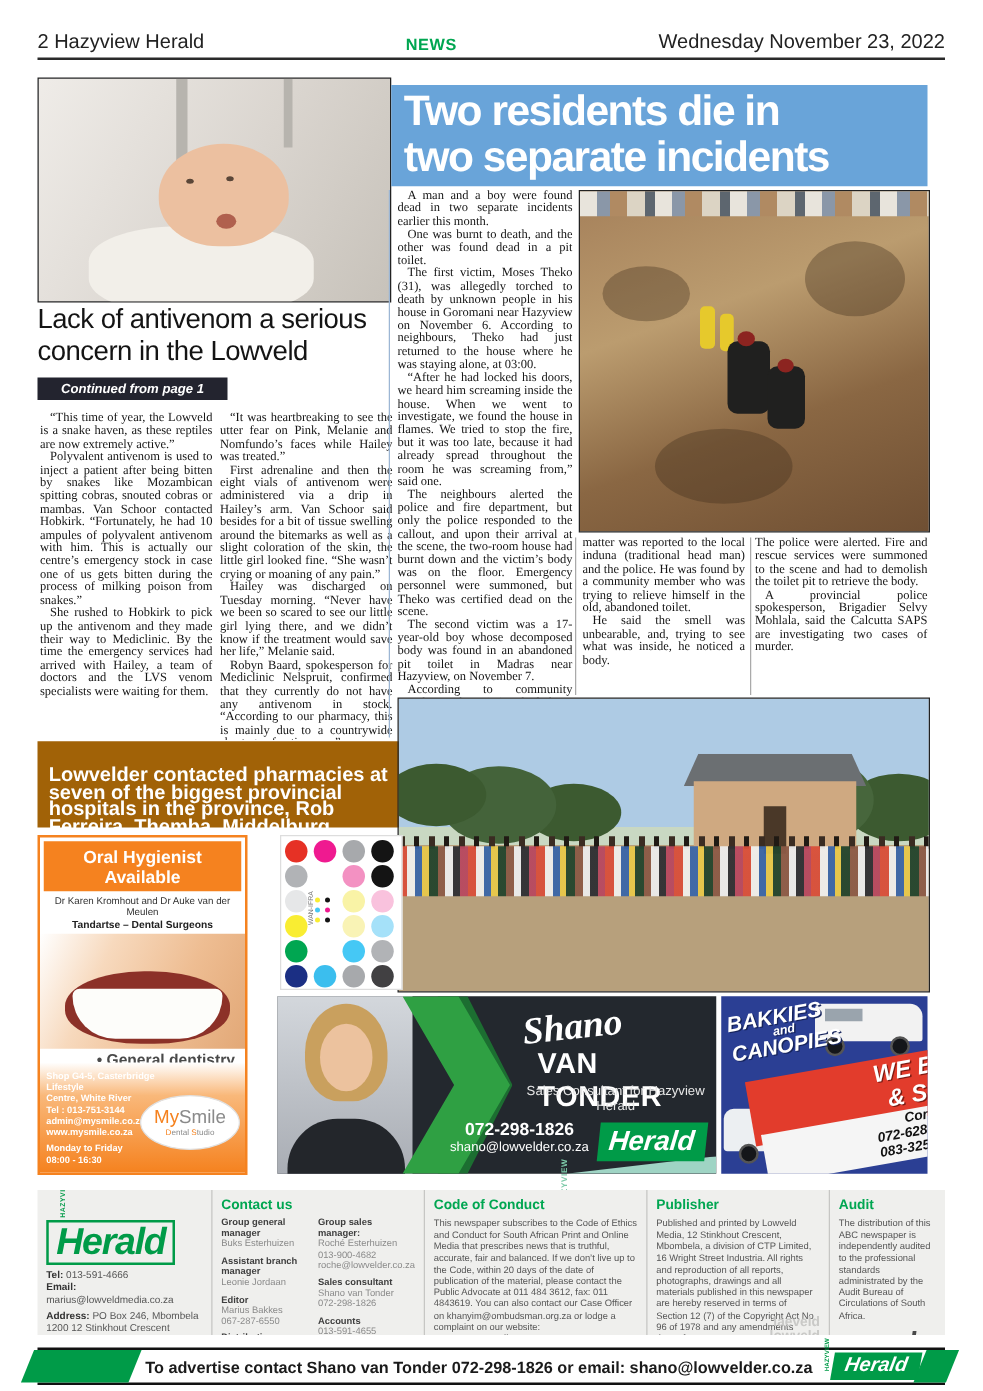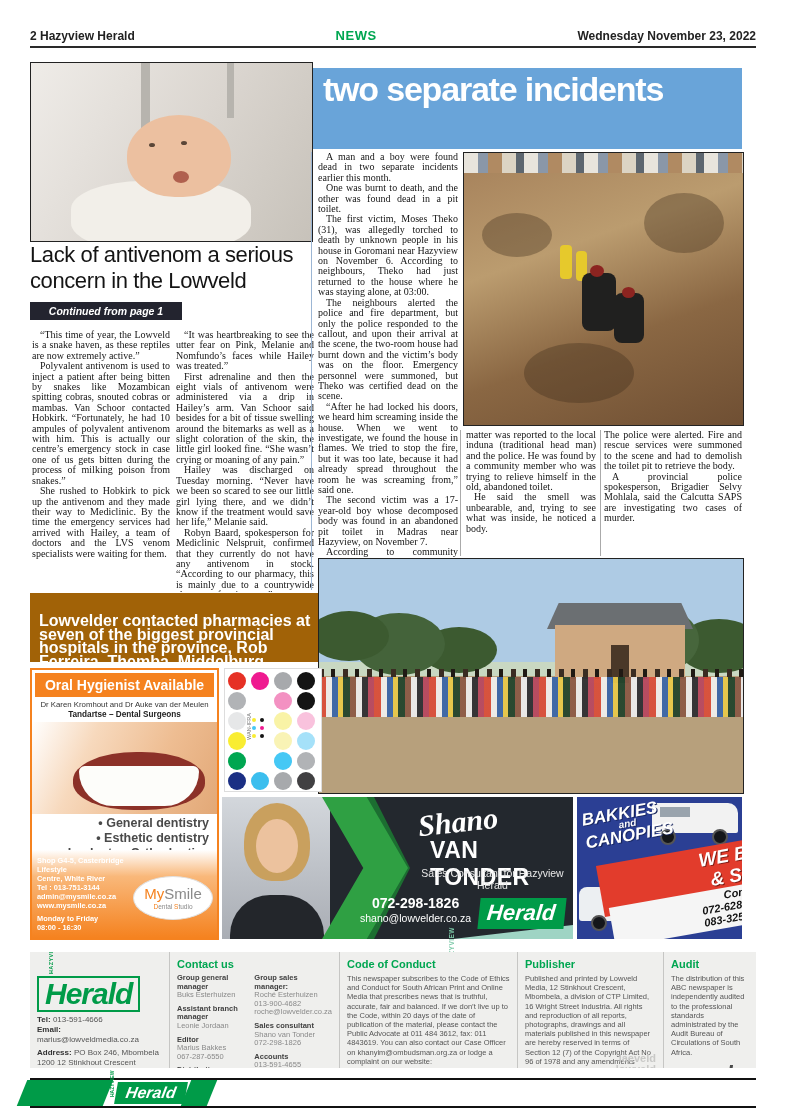--- a/index.html
+++ b/index.html
@@ -3,21 +3,21 @@
 <meta charset="utf-8">
 <style>
   html,body{margin:0;padding:0;background:#fff;}
   .page{position:relative;width:786px;height:1113px;background:#fff;overflow:hidden;
         font-family:"Liberation Sans",sans-serif;color:#1a1a1a;}
   .abs{position:absolute;}
 
   
   .masthead{left:30px;top:26px;width:726px;height:22px;border-bottom:2px solid #2a2a2a;
             display:flex;align-items:flex-end;justify-content:space-between;padding-bottom:3px;box-sizing:border-box;}
-  .mh-left,.mh-right{font-size:12px;font-weight:bold;color:#222;}
+  .mh-left,.mh-right{font-size:16px;font-weight:normal;color:#222;}
   .mh-center{font-size:13px;font-weight:bold;color:#00a651;letter-spacing:.5px;}
 
   
   .photo{border:1px solid #222;overflow:hidden;}
   .baby-photo{left:30px;top:62px;width:281px;height:178px;background:linear-gradient(120deg,#efece8,#dad5cf 55%,#c7c2ba);}
   .pole{position:absolute;background:#b7b4ae;}
   .baby-head{position:absolute;left:96px;top:52px;width:104px;height:82px;border-radius:50% 50% 46% 46%;background:#ecc0a0;}
   .baby-eye{position:absolute;width:6px;height:4px;border-radius:50%;background:#5a4638;}
   .baby-mouth{position:absolute;left:142px;top:108px;width:16px;height:12px;border-radius:50%;background:#b0604e;}
   .baby-body{position:absolute;left:40px;top:118px;width:180px;height:70px;border-radius:40%;background:#f2efe9;}
@@ -61,21 +61,21 @@
   .story-divider{left:311px;top:152px;width:1px;height:438px;background:#9cb6d4;}
   .blue-banner{left:313px;top:68px;width:429px;height:81px;background:#69a4d9;color:#fff;
     padding:3px 0 0 10px;box-sizing:border-box;}
   .blue-banner .hl{font-size:34px;line-height:37px;font-weight:bold;letter-spacing:-1.2px;}
   .mcol1{left:318px;top:152px;width:140px;height:406px;overflow:hidden;}
   .mcol2{left:466px;top:430px;width:130px;height:126px;overflow:hidden;}
   .mcol3{left:604px;top:430px;width:138px;height:126px;overflow:hidden;}
   .col-rule{background:#aaa;width:1px;}
 
   
-  .dental{left:30px;top:668px;width:189px;height:272px;border:2px solid #f5821f;box-sizing:border-box;background:#fff;}
+  .dental{left:30px;top:668px;width:168px;height:272px;border:2px solid #f5821f;box-sizing:border-box;background:#fff;}
   .dental-banner{background:#f5821f;color:#fff;font-weight:bold;font-size:14px;text-align:center;padding:4px 0;margin:3px;}
   .dental-docs{font-size:7.8px;color:#333;text-align:center;margin-top:2px;}
   .dental-tag{font-size:8.2px;color:#222;font-weight:bold;text-align:center;margin-top:1px;}
   .smile{position:relative;height:92px;margin-top:3px;
     background:linear-gradient(115deg,#fff 0%,#f7d9bd 30%,#eebd92 65%,#e2a877 100%);}
   .mouth{position:absolute;right:12px;bottom:4px;width:132px;height:58px;background:#8c3128;
     border-radius:48% 48% 46% 46%;}
   .teeth{position:absolute;right:18px;bottom:8px;width:120px;height:40px;background:#fdfdfa;
     border-radius:8px 8px 48px 48px;}
   .dental-services{text-align:right;padding:2px 8px 0 0;font-weight:bold;color:#4a4a4a;font-size:12.5px;line-height:15px;}
@@ -209,29 +209,30 @@
     <p>First adrenaline and then the eight vials of antivenom were administered via a drip in Hailey’s arm. Van Schoor said besides for a bit of tissue swelling around the bitemarks as well as a slight coloration of the skin, the little girl looked fine. “She wasn’t crying or moaning of any pain.”</p>
     <p>Hailey was discharged on Tuesday morning. “Never have we been so scared to see our little girl lying there, and we didn’t know if the treatment would save her life,” Melanie said.</p>
     <p>Robyn Baard, spokesperson for Mediclinic Nelspruit, confirmed that they currently do not have any antivenom in stock. “According to our pharmacy, this is mainly due to a countrywide shortage of antivenom.”</p>
   </div>
 
   <div class="abs green-box">Lowvelder contacted pharmacies at seven of the biggest provincial hospitals in the province, Rob Ferreira, Themba, Middelburg, Witbank, Sabie, Tonga and Shongwe, and none of them had any antivenom in stock.</div>
 
   <div class="abs story-divider"></div>
 
   <div class="abs blue-banner">
+    <div class="hl">Two residents die in</div>
     <div class="hl">two separate incidents</div>
   </div>
 
   <div class="abs story mcol1">
     <p>A man and a boy were found dead in two separate incidents earlier this month.</p>
     <p>One was burnt to death, and the other was found dead in a pit toilet.</p>
     <p>The first victim, Moses Theko (31), was allegedly torched to death by unknown people in his house in Goromani near Hazyview on November 6. According to neighbours, Theko had just returned to the house where he was staying alone, at 03:00.</p>
+    <p>“After he had locked his doors, we heard him screaming inside the house. When we went to investigate, we found the house in flames. We tried to stop the fire, but it was too late, because it had already spread throughout the room he was screaming from,” said one.</p>
     <p>The neighbours alerted the police and fire department, but only the police responded to the callout, and upon their arrival at the scene, the two-room house had burnt down and the victim’s body was on the floor. Emergency personnel were summoned, but Theko was certified dead on the scene.</p>
-    <p>“After he had locked his doors, we heard him screaming inside the house. When we went to investigate, we found the house in flames. We tried to stop the fire, but it was too late, because it had already spread throughout the room he was screaming from,” said one.</p>
     <p>The second victim was a 17-year-old boy whose decomposed body was found in an abandoned pit toilet in Madras near Hazyview, on November 7.</p>
     <p>According to community members, the victim had been missing for a week, and the</p>
   </div>
 
   <div class="abs photo pit-photo">
     <div class="pit-top"></div>
     <div class="pit-rock" style="left:18px;top:60px;width:70px;height:44px;"></div>
     <div class="pit-rock" style="left:180px;top:40px;width:80px;height:60px;"></div>
     <div class="pit-rock" style="left:60px;top:190px;width:110px;height:60px;"></div>
     <div class="tank" style="left:96px;top:92px;width:12px;height:34px;"></div>
@@ -431,20 +432,21 @@
 
     <div class="fpanel fp-audit">
       <div class="ftitle">Audit</div>
       <div class="fbody">The distribution of this ABC newspaper is independently audited to the professional standards administrated by the Audit Bureau of Circulations of South Africa.</div>
       <div class="abc">abc</div>
     </div>
   </div>
 
   <div class="abs advert-bar">
     <div class="ab-green-l"></div>
+    <div class="ab-text">To advertise contact Shano van Tonder 072-298-1826 or email: shano@lowvelder.co.za</div>
     <div class="ab-logo-wrap">
       <span class="ab-vert">HAZYVIEW</span>
       <span class="ab-logo">Herald</span>
       <span class="ab-green-r"></span>
     </div>
   </div>
 
 </div>
 
 </body></html>

